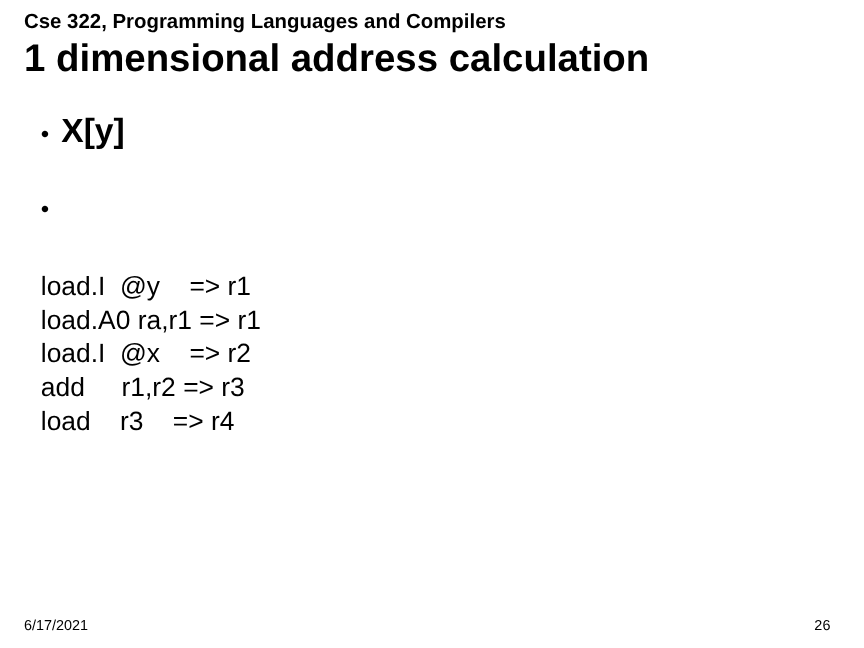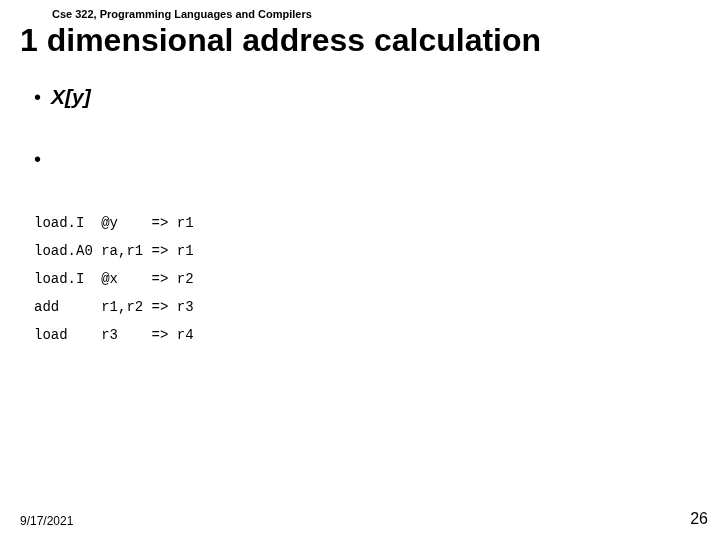--- a/index.html
+++ b/index.html
@@ -6,23 +6,22 @@
     body {
       width: 720px;
       height: 540px;
       background: #fff;
       font-family: Arial, Helvetica, sans-serif;
       color: #000;
       position: relative;
       padding: 8px 20px;
     }
     .course-label {
-      font-size: 11px;
+      font-size: 17px;
       font-weight: bold;
-      margin-left: 32px;
     }
     .title {
       font-size: 32px;
       font-weight: bold;
       margin-top: 2px;
     }
     .bullets {
       margin-top: 26px;
       margin-left: 14px;
     }
@@ -30,42 +29,41 @@
       display: flex;
       align-items: baseline;
       margin-bottom: 40px;
     }
     .bullet-dot {
       font-size: 20px;
       margin-right: 10px;
       line-height: 20px;
     }
     .bullet-text {
-      font-size: 21px;
+      font-size: 28px;
       font-weight: bold;
-      font-style: italic;
     }
     .code-block {
       margin-left: 14px;
-      font-family: Liberation Mono, monospace;
-      font-size: 14px;
+      font-family: Liberation Sans, sans-serif;
+      font-size: 22px;
       line-height: 28px;
       white-space: pre;
     }
     .footer-date {
       position: absolute;
       left: 20px;
       bottom: 12px;
       font-size: 12px;
     }
     .footer-page {
       position: absolute;
-      right: 12px;
+      right: 28px;
       bottom: 12px;
-      font-size: 16px;
+      font-size: 12px;
       text-align: right;
     }
   </style>
 </head>
 <body>
 
 <div class="course-label">Cse 322, Programming Languages and Compilers</div>
 
 <div class="title">1 dimensional address calculation</div>
 
@@ -78,14 +76,14 @@
     <span class="bullet-dot">•</span>
   </div>
 </div>
 
 <div class="code-block" id="code-block">load.I  @y    =&gt; r1
 load.A0 ra,r1 =&gt; r1
 load.I  @x    =&gt; r2
 add     r1,r2 =&gt; r3
 load    r3    =&gt; r4</div>
 
-<div class="footer-date">9/17/2021</div>
+<div class="footer-date">6/17/2021</div>
 <div class="footer-page">26</div>
 
 </body></html>

